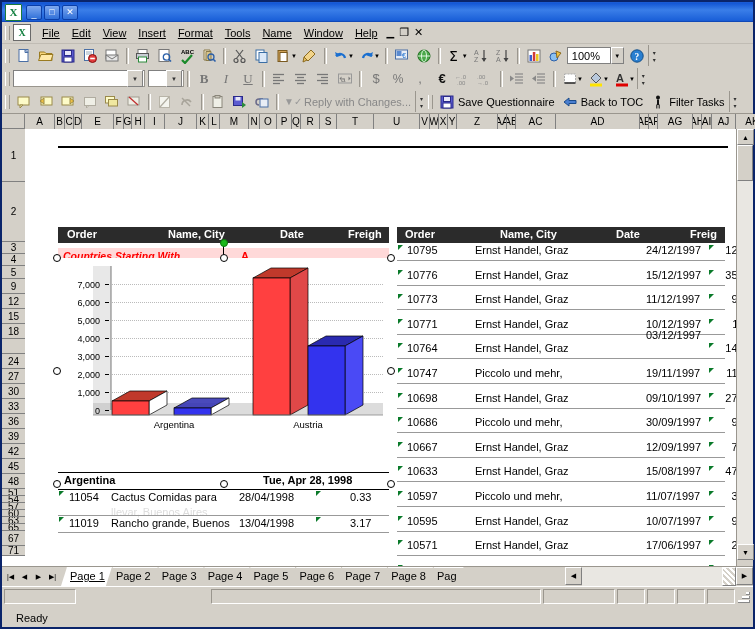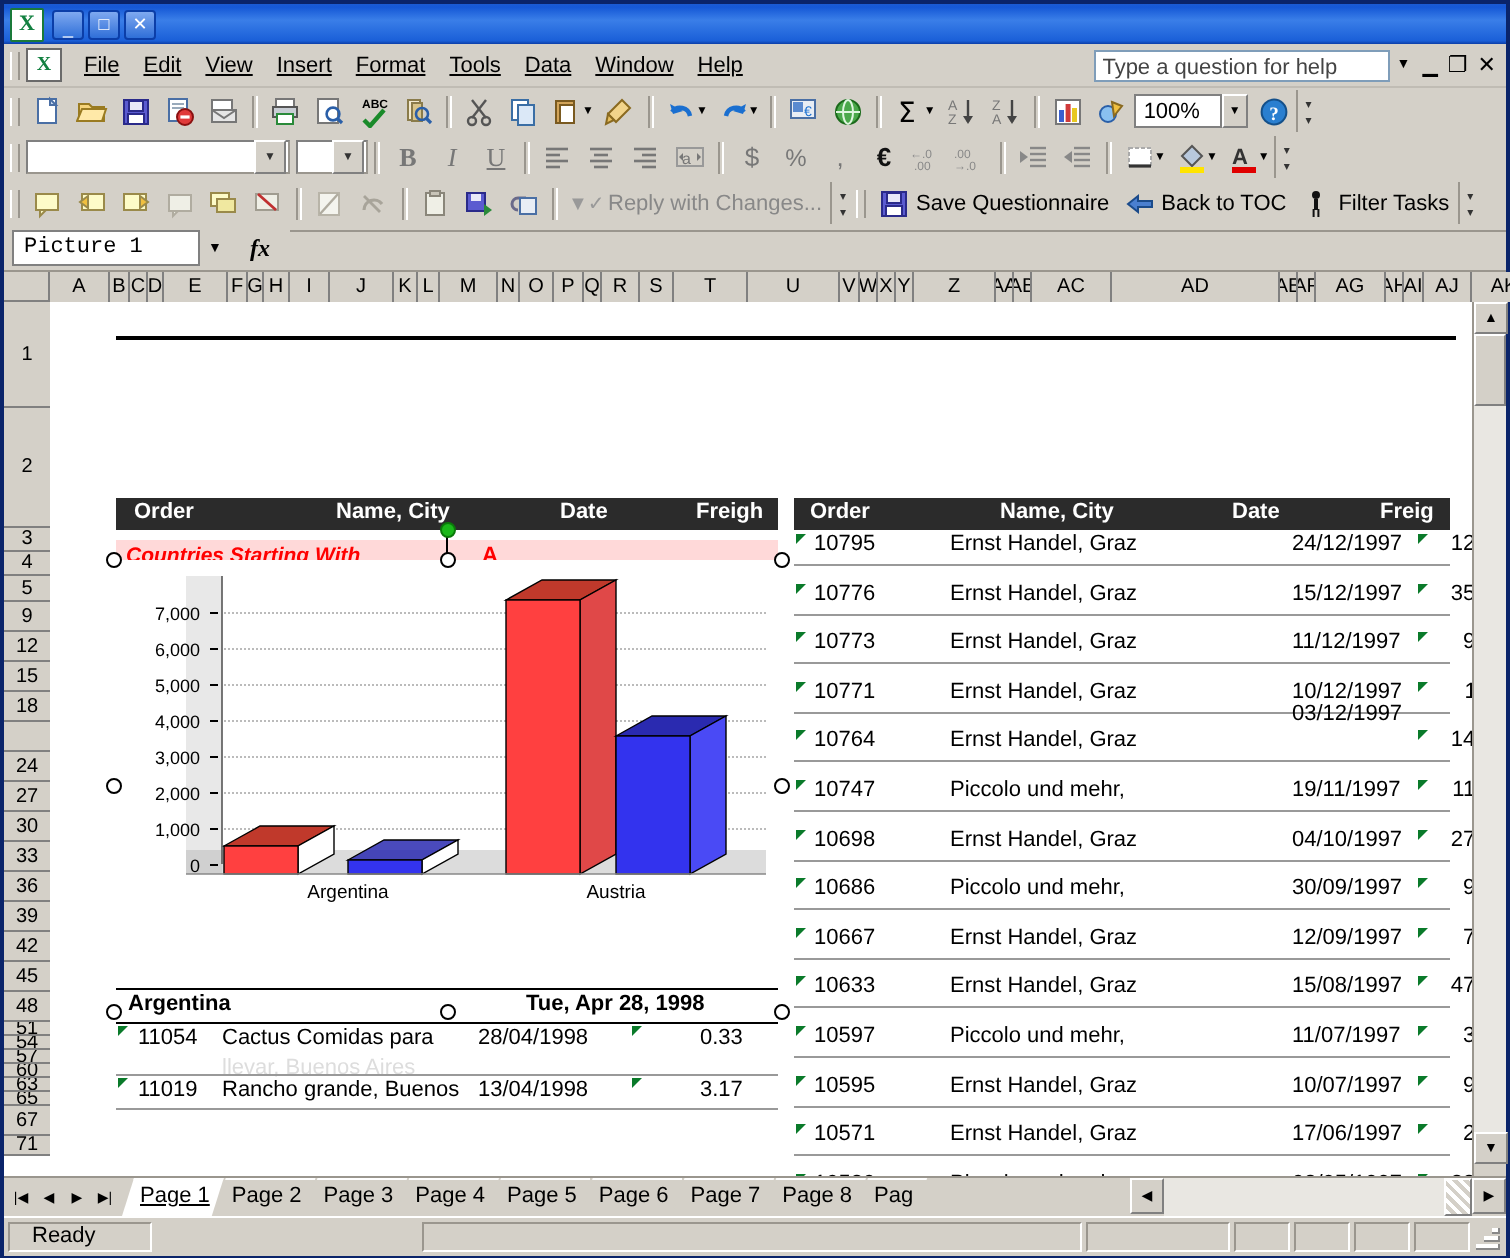--- a/index.html
+++ b/index.html
@@ -184,27 +184,23 @@
 
   <div class="menubar">
     <div class="grip"></div>
     <div class="menu-xlicon">X</div>
     <div class="menu-item"><u>File</u></div>
     <div class="menu-item"><u>Edit</u></div>
     <div class="menu-item"><u>View</u></div>
     <div class="menu-item"><u>Insert</u></div>
     <div class="menu-item"><u>Format</u></div>
     <div class="menu-item"><u>Tools</u></div>
-    <div class="menu-item"><u>Data</u></div>
+    <div class="menu-item"><u>Name</u></div>
     <div class="menu-item"><u>Window</u></div>
     <div class="menu-item"><u>Help</u></div>
-    <div class="askbox">
-      <div class="askfield">Type a question for help</div>
-      <div class="askarrow">▼</div>
-    </div>
     <div class="mdibtns">
       <span>▁</span>
       <span style="font-size:11px;">❐</span>
       <span style="font-size:11px;">✕</span>
     </div>
   </div>
 
   <div class="toolbar">
     <div class="grip"></div>
     <div class="tbtn">
@@ -607,26 +603,20 @@
           <circle cx="8" cy="3.5" r="2" fill="#111"></circle>
           <rect x="7" y="5.5" width="2" height="5.5" fill="#111"></rect>
           <rect x="6.3" y="10.5" width="1" height="4" fill="#111"></rect>
           <rect x="8.7" y="10.5" width="1" height="4" fill="#111"></rect>
         </svg>
     </div>
     <div class="tb3txt">Filter Tasks</div>
     <div class="tb-overflow">▾<br>▾</div>
   </div>
 
-  <div class="formulabar">
-    <div class="namebox">Picture 1</div>
-    <div class="namebox-arrow">▼</div>
-    <div class="fx">fx</div>
-    <div class="fbar-rest"></div>
-  </div>
 
   <div class="gridwrap">
 
     <div class="colhdr" style="width:755px;">
       <div class="corner"></div>
       <div class="ch" style="width:30px;">A</div>
       <div class="ch" style="width:10px;">B</div>
       <div class="ch" style="width:9px;">C</div>
       <div class="ch" style="width:8px;">D</div>
       <div class="ch" style="width:32px;">E</div>
@@ -852,21 +842,21 @@
           <div class="flag" style="left: 373px; top: 239px;"></div>
           <div class="rrow" style="left: 382px; top: 238px;">10747</div>
           <div class="rrow" style="left: 450px; top: 238px;">Piccolo und mehr,</div>
           <div class="rrow" style="left: 621px; top: 238px;">19/11/1997</div>
           <div class="flag" style="left: 684px; top: 239px;"></div>
           <div class="rrow" style="left: 690px; top: 238px;;width:44px;text-align:right;">117.33</div>
           <div class="rline" style="left: 372px; width: 328px; top: 254px;"></div>
           <div class="flag" style="left: 373px; top: 263.6px;"></div>
           <div class="rrow" style="left: 382px; top: 262.6px;">10698</div>
           <div class="rrow" style="left: 450px; top: 262.6px;">Ernst Handel, Graz</div>
-          <div class="rrow" style="left: 621px; top: 262.6px;">04/10/1997</div>
+          <div class="rrow" style="left: 621px; top: 262.6px;">09/10/1997</div>
           <div class="flag" style="left: 684px; top: 263.6px;"></div>
           <div class="rrow" style="left: 690px; top: 262.6px;;width:44px;text-align:right;">272.47</div>
           <div class="rline" style="left: 372px; width: 328px; top: 278.6px;"></div>
           <div class="flag" style="left: 373px; top: 288.2px;"></div>
           <div class="rrow" style="left: 382px; top: 287.2px;">10686</div>
           <div class="rrow" style="left: 450px; top: 287.2px;">Piccolo und mehr,</div>
           <div class="rrow" style="left: 621px; top: 287.2px;">30/09/1997</div>
           <div class="flag" style="left: 684px; top: 288.2px;"></div>
           <div class="rrow" style="left: 690px; top: 287.2px;;width:44px;text-align:right;">96.50</div>
           <div class="rline" style="left: 372px; width: 328px; top: 303.2px;"></div>

